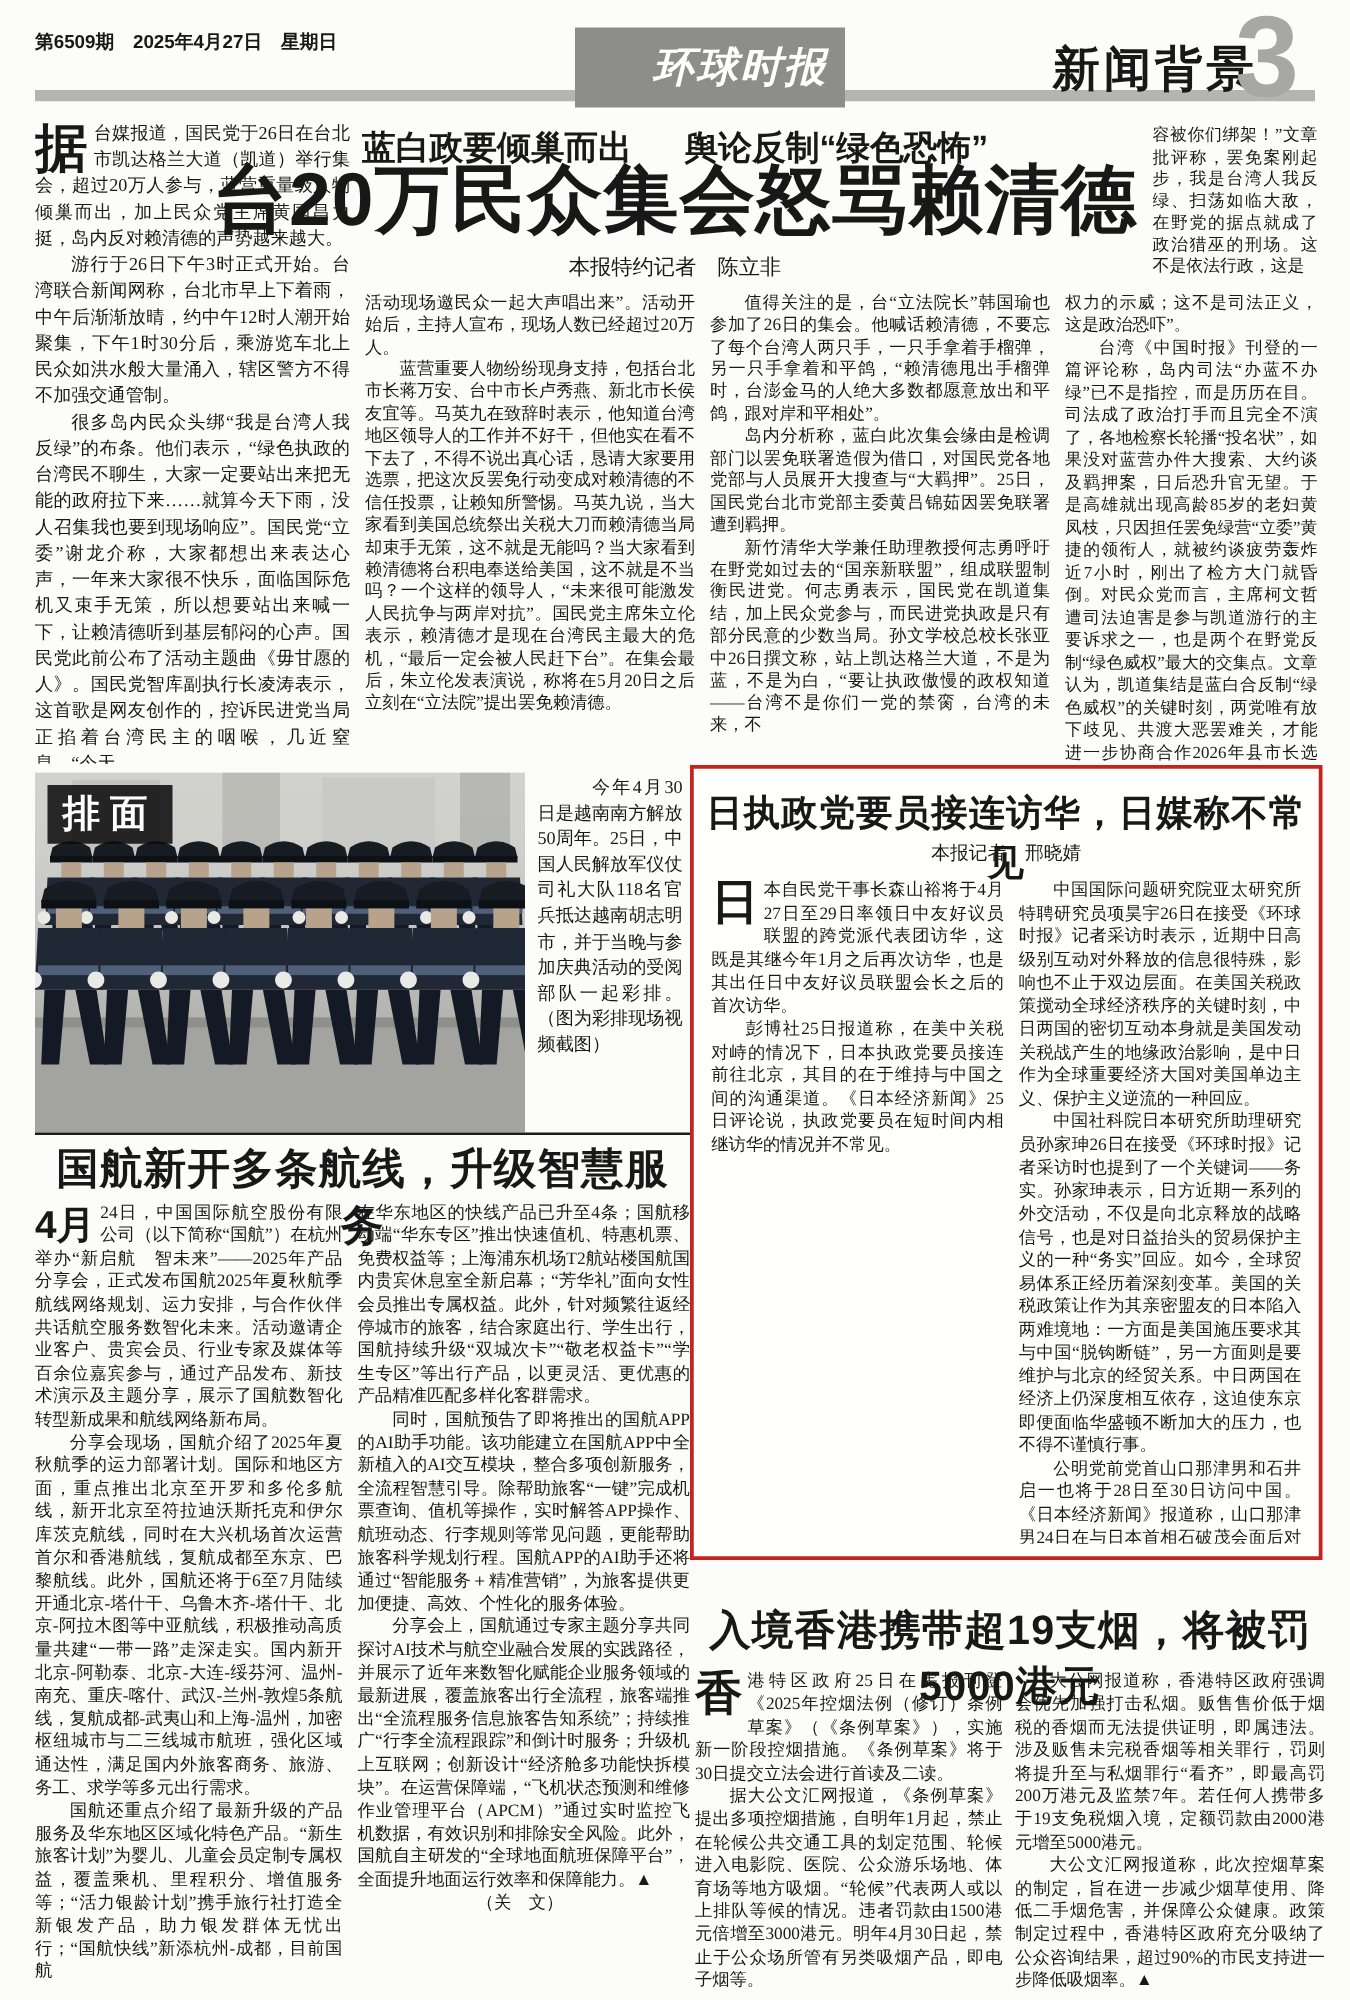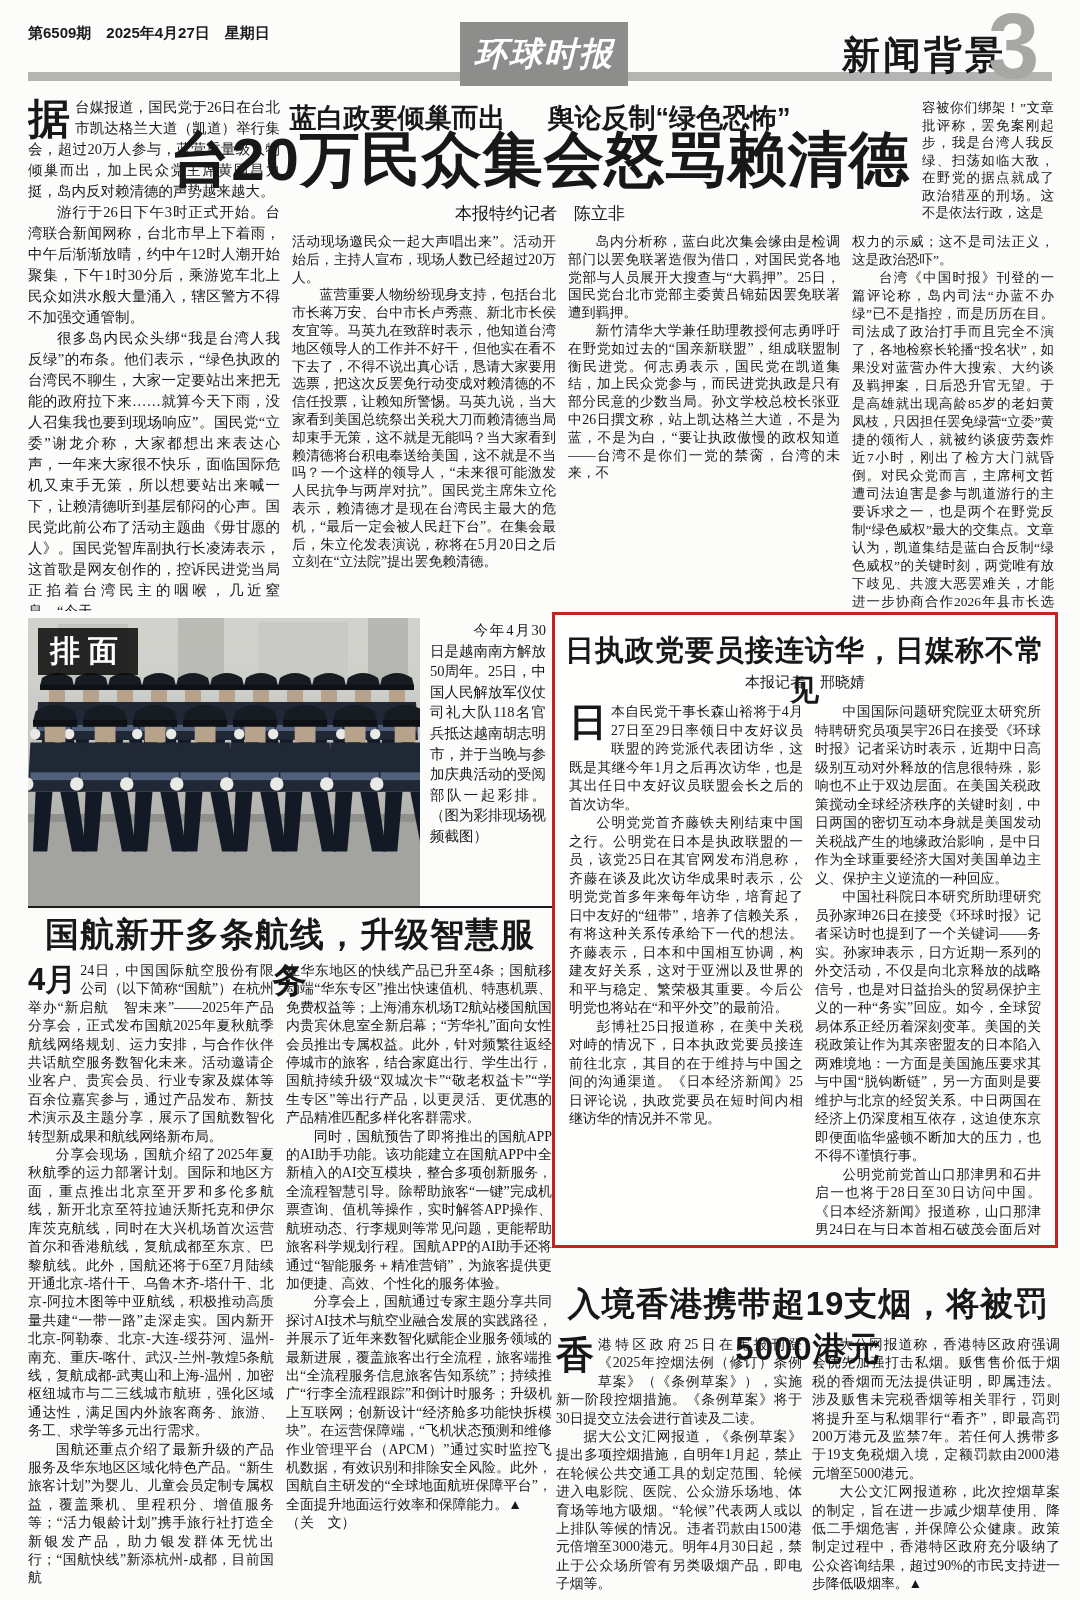--- a/index.html
+++ b/index.html
@@ -8,21 +8,21 @@
   .abs{position:absolute;}
   p{margin:0;text-align:justify;}
   .ind{text-indent:2em;}
 
   
   .issue-line{left:28px;top:24px;font-size:15px;font-weight:bold;font-family:"Liberation Sans",sans-serif;}
   .editor-line{left:28px;top:52px;font-size:15px;font-weight:bold;font-family:"Liberation Sans",sans-serif;color:#222;}
   .mh-bar{left:28px;top:72px;width:1024px;height:9px;background:#b4b4b2;}
   .logo-box{left:460px;top:22px;width:168px;height:64px;background:#8d8d8b;color:#fff;
             display:flex;align-items:center;justify-content:center;font-size:33px;font-weight:bold;
-            font-style:italic;letter-spacing:2px;}
+            font-style:italic;letter-spacing:2px;padding-left:48px;}
   .section-title{left:842px;top:30px;font-size:38px;font-weight:900;letter-spacing:3px;}
   .page-number{left:988px;top:0px;font-size:92px;font-weight:900;color:#a7a7a5;
                font-family:"Liberation Sans",sans-serif;line-height:1;}
 
   
   .kicker{left:150px;top:100px;width:780px;display:flex;justify-content:center;gap:42px;
           font-size:27px;font-weight:900;font-family:"Liberation Sans",sans-serif;}
   .lead-headline{left:140px;top:126px;width:800px;text-align:center;font-size:60px;line-height:1.12;
                  font-weight:900;font-family:"Liberation Sans",sans-serif;letter-spacing:1px;}
   .lead-byline{left:150px;top:202px;width:780px;text-align:center;font-size:17px;}
@@ -60,21 +60,21 @@
   .a-c1{left:28px;top:962px;width:246px;height:628px;font-size:13.9px;line-height:18.4px;}
   .a-c2{left:286px;top:962px;width:266px;height:628px;font-size:13.9px;line-height:18.4px;}
   .dropcap-w{float:left;font-weight:900;font-family:"Liberation Sans",sans-serif;
              font-size:31px;line-height:34px;padding:1px 4px 0 0;}
 
   
   .h-title{left:556px;top:1282px;width:504px;text-align:center;font-size:33px;font-weight:900;
            font-family:"Liberation Sans",sans-serif;letter-spacing:1px;}
   .h-c1{left:556px;top:1336px;width:246px;height:258px;font-size:13.8px;line-height:18.4px;}
   .h-c2{left:812px;top:1336px;width:248px;height:258px;font-size:13.8px;line-height:18.4px;}
-  .signoff{text-align:left;padding-right:6px;}
+  .signoff{text-align:center;padding-right:6px;}
 </style>
 </head>
 <body>
 
 <div class="page">
 
   <div class="abs issue-line">第6509期　2025年4月27日　星期日</div>
   <div class="abs mh-bar"></div>
   <div class="abs logo-box">环球时报</div>
   <div class="abs section-title">新闻背景</div>
@@ -90,20 +90,21 @@
   <div class="abs col lead-c1">
     <p><span class="dropcap">据</span><span>台媒报道，国民党于26日在台北市凯达格兰大道（凯道）举行集会，超过20万人参与，蓝营重量级人物倾巢而出，加上民众党主席黄国昌力挺，岛内反对赖清德的声势越来越大。</span></p>
     <p class="ind">游行于26日下午3时正式开始。台湾联合新闻网称，台北市早上下着雨，中午后渐渐放晴，约中午12时人潮开始聚集，下午1时30分后，乘游览车北上民众如洪水般大量涌入，辖区警方不得不加强交通管制。</p>
     <p class="ind">很多岛内民众头绑“我是台湾人我反绿”的布条。他们表示，“绿色执政的台湾民不聊生，大家一定要站出来把无能的政府拉下来……就算今天下雨，没人召集我也要到现场响应”。国民党“立委”谢龙介称，大家都想出来表达心声，一年来大家很不快乐，面临国际危机又束手无策，所以想要站出来喊一下，让赖清德听到基层郁闷的心声。国民党此前公布了活动主题曲《毋甘愿的人》。国民党智库副执行长凌涛表示，这首歌是网友创作的，控诉民进党当局正掐着台湾民主的咽喉，几近窒息，“今天</p>
   </div>
   <div class="abs col lead-c2">
     <p>活动现场邀民众一起大声唱出来”。活动开始后，主持人宣布，现场人数已经超过20万人。</p>
     <p class="ind">蓝营重要人物纷纷现身支持，包括台北市长蒋万安、台中市长卢秀燕、新北市长侯友宜等。马英九在致辞时表示，他知道台湾地区领导人的工作并不好干，但他实在看不下去了，不得不说出真心话，恳请大家要用选票，把这次反罢免行动变成对赖清德的不信任投票，让赖知所警惕。马英九说，当大家看到美国总统祭出关税大刀而赖清德当局却束手无策，这不就是无能吗？当大家看到赖清德将台积电奉送给美国，这不就是不当吗？一个这样的领导人，“未来很可能激发人民抗争与两岸对抗”。国民党主席朱立伦表示，赖清德才是现在台湾民主最大的危机，“最后一定会被人民赶下台”。在集会最后，朱立伦发表演说，称将在5月20日之后立刻在“立法院”提出罢免赖清德。</p>
   </div>
   <div class="abs col lead-c3">
+    <p class="ind">值得关注的是，台“立法院长”韩国瑜也参加了26日的集会。他喊话赖清德，不要忘了每个台湾人两只手，一只手拿着手榴弹，另一只手拿着和平鸽，“赖清德甩出手榴弹时，台澎金马的人绝大多数都愿意放出和平鸽，跟对岸和平相处”。</p>
     <p class="ind">岛内分析称，蓝白此次集会缘由是检调部门以罢免联署造假为借口，对国民党各地党部与人员展开大搜查与“大羁押”。25日，国民党台北市党部主委黄吕锦茹因罢免联署遭到羁押。</p>
     <p class="ind">新竹清华大学兼任助理教授何志勇呼吁在野党如过去的“国亲新联盟”，组成联盟制衡民进党。何志勇表示，国民党在凯道集结，加上民众党参与，而民进党执政是只有部分民意的少数当局。孙文学校总校长张亚中26日撰文称，站上凯达格兰大道，不是为蓝，不是为白，“要让执政傲慢的政权知道——台湾不是你们一党的禁脔，台湾的未来，不</p>
   </div>
   <div class="abs col lead-c4a">
     <p>容被你们绑架！”文章批评称，罢免案刚起步，我是台湾人我反绿、扫荡如临大敌，在野党的据点就成了政治猎巫的刑场。这不是依法行政，这是</p>
   </div>
   <div class="abs col lead-c4b">
     <p>权力的示威；这不是司法正义，这是政治恐吓”。</p>
     <p class="ind">台湾《中国时报》刊登的一篇评论称，岛内司法“办蓝不办绿”已不是指控，而是历历在目。司法成了政治打手而且完全不演了，各地检察长轮播“投名状”，如果没对蓝营办件大搜索、大约谈及羁押案，日后恐升官无望。于是高雄就出现高龄85岁的老妇黄凤枝，只因担任罢免绿营“立委”黄捷的领衔人，就被约谈疲劳轰炸近7小时，刚出了检方大门就昏倒。对民众党而言，主席柯文哲遭司法迫害是参与凯道游行的主要诉求之一，也是两个在野党反制“绿色威权”最大的交集点。文章认为，凯道集结是蓝白合反制“绿色威权”的关键时刻，两党唯有放下歧见、共渡大恶罢难关，才能进一步协商合作2026年县市长选举与2028年台湾地区领导人选举，“因此，4·26凯道集结只是蓝白合的起手式”。▲</p>
   </div>
@@ -160,21 +161,20 @@
   <div class="abs caption">
     <p>今年4月30日是越南南方解放50周年。25日，中国人民解放军仪仗司礼大队118名官兵抵达越南胡志明市，并于当晚与参加庆典活动的受阅部队一起彩排。（图为彩排现场视频截图）</p>
   </div>
   <div class="abs photo-sep"></div>
 
   <div class="abs jbox">
     <div class="j-head">日执政党要员接连访华，日媒称不常见</div>
     <div class="j-byline">本报记者　邢晓婧</div>
     <div class="j-c1">
       <p><span class="dropcap-sm">日</span><span>本自民党干事长森山裕将于4月27日至29日率领日中友好议员联盟的跨党派代表团访华，这既是其继今年1月之后再次访华，也是其出任日中友好议员联盟会长之后的首次访华。</span></p>
-      <p class="ind">公明党党首齐藤铁夫刚结束中国之行。公明党在日本是执政联盟的一员，该党25日在其官网发布消息称，齐藤在谈及此次访华成果时表示，公明党党首多年来每年访华，培育起了日中友好的“纽带”，培养了信赖关系，有将这种关系传承给下一代的想法。齐藤表示，日本和中国相互协调，构建友好关系，这对于亚洲以及世界的和平与稳定、繁荣极其重要。今后公明党也将站在“和平外交”的最前沿。</p>
       <p class="ind">彭博社25日报道称，在美中关税对峙的情况下，日本执政党要员接连前往北京，其目的在于维持与中国之间的沟通渠道。《日本经济新闻》25日评论说，执政党要员在短时间内相继访华的情况并不常见。</p>
     </div>
     <div class="j-c2">
       <p class="ind">中国国际问题研究院亚太研究所特聘研究员项昊宇26日在接受《环球时报》记者采访时表示，近期中日高级别互动对外释放的信息很特殊，影响也不止于双边层面。在美国关税政策搅动全球经济秩序的关键时刻，中日两国的密切互动本身就是美国发动关税战产生的地缘政治影响，是中日作为全球重要经济大国对美国单边主义、保护主义逆流的一种回应。</p>
       <p class="ind">中国社科院日本研究所助理研究员孙家珅26日在接受《环球时报》记者采访时也提到了一个关键词——务实。孙家珅表示，日方近期一系列的外交活动，不仅是向北京释放的战略信号，也是对日益抬头的贸易保护主义的一种“务实”回应。如今，全球贸易体系正经历着深刻变革。美国的关税政策让作为其亲密盟友的日本陷入两难境地：一方面是美国施压要求其与中国“脱钩断链”，另一方面则是要维护与北京的经贸关系。中日两国在经济上仍深度相互依存，这迫使东京即便面临华盛顿不断加大的压力，也不得不谨慎行事。</p>
       <p class="ind">公明党前党首山口那津男和石井启一也将于28日至30日访问中国。《日本经济新闻》报道称，山口那津男24日在与日本首相石破茂会面后对媒体透露，正在协调访华期间访问南开大学，称这是“教育文化交流”。▲</p>
     </div>
   </div>
 
   <div class="abs a-title">国航新开多条航线，升级智慧服务</div>

